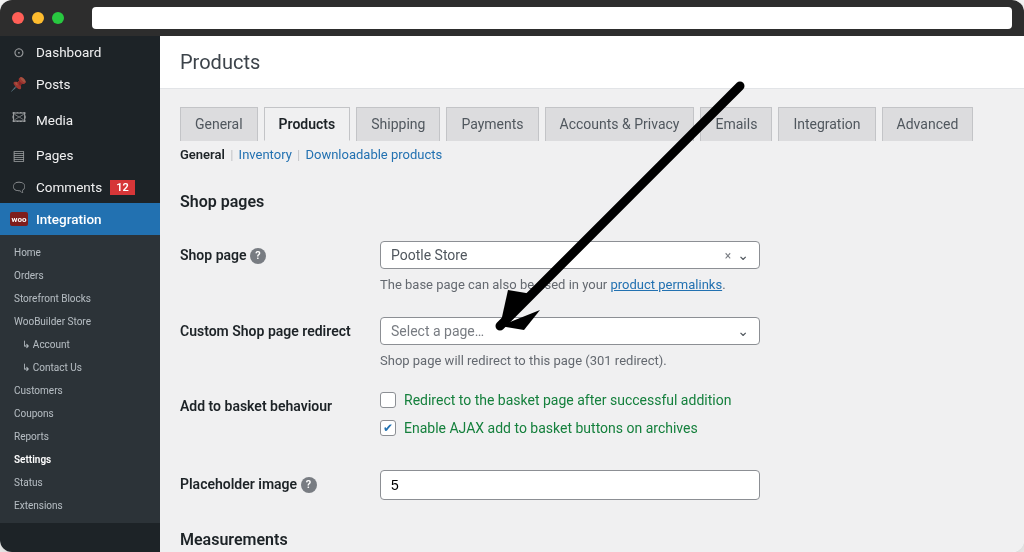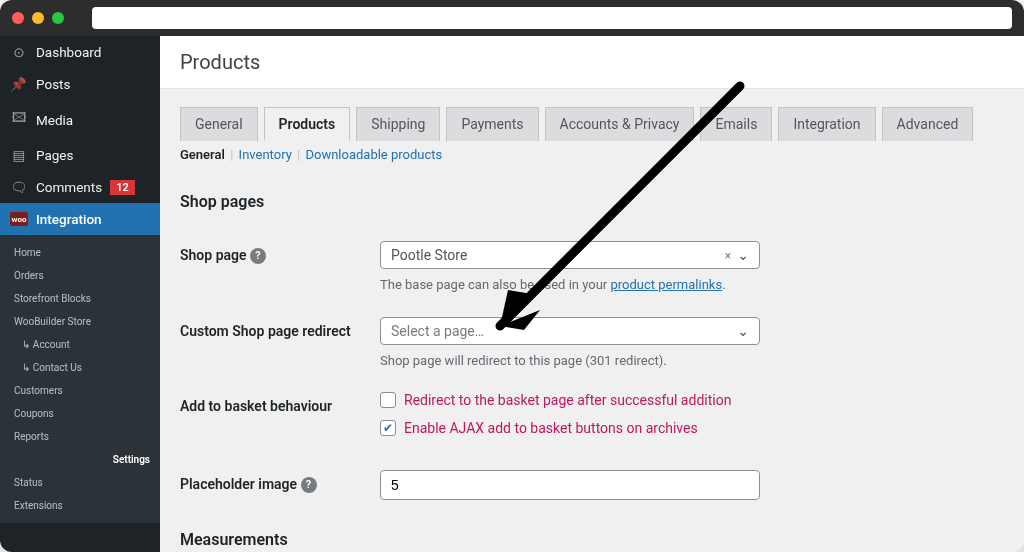--- a/index.html
+++ b/index.html
@@ -12,21 +12,21 @@
 .tl-green { background: #28c840; }
 .urlbar { flex: 1; height: 22px; background: #fff; border-radius: 4px; margin-left: 20px; }
 .app { display: flex; height: calc(100% - 36px); }
 .sidebar { width: 160px; background: #1d2327; color: #f0f0f1; overflow-y: auto; }
 .sb-item { display: flex; align-items: center; gap: 8px; padding: 8px 10px; color: #f0f0f1; cursor: pointer; font-size: 13.5px; }
 .sb-item .icon { opacity: .6; width: 18px; text-align: center; }
 .sb-active { background: #2271b1; color: #fff; font-weight: 500; position: relative; }
 .sb-active::after { content: ""; position: absolute; right: -8px; top: 50%; margin-top: -8px; border: 8px solid transparent; border-right-color: #f0f0f1; }
 .sb-sub { background: #2c3338; padding: 6px 0; }
 .sb-sub-item { padding: 6px 10px 6px 14px; color: rgba(240,246,252,.7); font-size: 10px; cursor: pointer; }
-.sb-sub-active { color: #fff; font-weight: 600; text-align: right; }
+.sb-sub-active { color: #fff; font-weight: 600; }
 .badge { background: #d63638; color: #fff; border-radius: 0; padding: 1px 6px; font-size: 11px; font-weight: 600; }
 .woo-icon { width: 18px; height: 14px; background: #7f1d1d; border-radius: 2px; display: inline-flex; align-items: center; justify-content: center; color:#fff; font-size:8px; font-weight:700; }
 .main { flex: 1; background: #f0f0f1; overflow-y: auto; position: relative; }
 .header-row { background: #fff; padding: 14px 20px; font-size: 20px; font-weight: 400; border-bottom: 1px solid #e2e4e7; }
 .content { padding: 18px 20px; }
 .tabs { display: flex; gap: 6px; margin-bottom: 6px; }
 .tab { background: #dcdcde; padding: 8px 14px; font-size: 14px; color: #50575e; cursor: pointer; border: 1px solid #c3c4c7; border-bottom: none; }
 .tab-active { background: #f0f0f1; border-bottom: 1px solid #f0f0f1; font-weight: 600; color: #1d2327; }
 .subtabs { font-size: 13px; margin: 6px 0 12px; }
 .subtabs .st-active { font-weight: 600; color: #1d2327; }
@@ -35,21 +35,21 @@
 h2.section { font-size: 16px; font-weight: 600; color: #1d2327; margin: 30px 0; }
 .form-row { display: flex; align-items: flex-start; margin-bottom: 22px; }
 .form-label { width: 200px; padding-top: 6px; font-weight: 600; color: #1d2327; font-size: 14px; }
 .form-field { flex: 1; max-width: 420px; }
 .help-icon { display: inline-block; width: 16px; height: 16px; border-radius: 50%; background: #787c82; color: #fff; font-size: 11px; text-align: center; line-height: 16px; margin-right: 10px; vertical-align: middle; }
 .select2 { width: 380px; border: 1px solid #8c8f94; border-radius: 4px; background: #fff; padding: 5px 10px; display: flex; justify-content: space-between; font-size: 14px; color: #50575e; }
 .select2.empty { color: #787c82; }
 .select2 .caret { color: #50575e; }
 .desc { font-size: 13px; color: #646970; margin-top: 6px; line-height: 1.5; }
 .desc a { color: #2271b1; text-decoration: underline; }
-.checkbox-row { display: flex; align-items: center; gap: 8px; margin-bottom: 12px; font-size: 14px; color: #be185d; }
+.checkbox-row { display: flex; align-items: center; gap: 8px; margin-bottom: 12px; font-size: 14px; color: #15803d; }
 .cb { width: 16px; height: 16px; border: 1px solid #8c8f94; border-radius: 3px; background: #fff; display: inline-flex; align-items: center; justify-content: center; font-size: 12px; color: #2271b1; }
 .cb.checked::before { content: "✔"; }
 .text-input { width: 380px; border: 1px solid #8c8f94; border-radius: 4px; padding: 6px 10px; font-size: 14px; background: #fff; }
 .clear-x { font-size: 12px; color: #787c82; margin-right: 6px; cursor: pointer; }
 .arrow-annotation { position: absolute; pointer-events: none; }
 </style>
 </head>
 <body>
 
 <div class="window">

